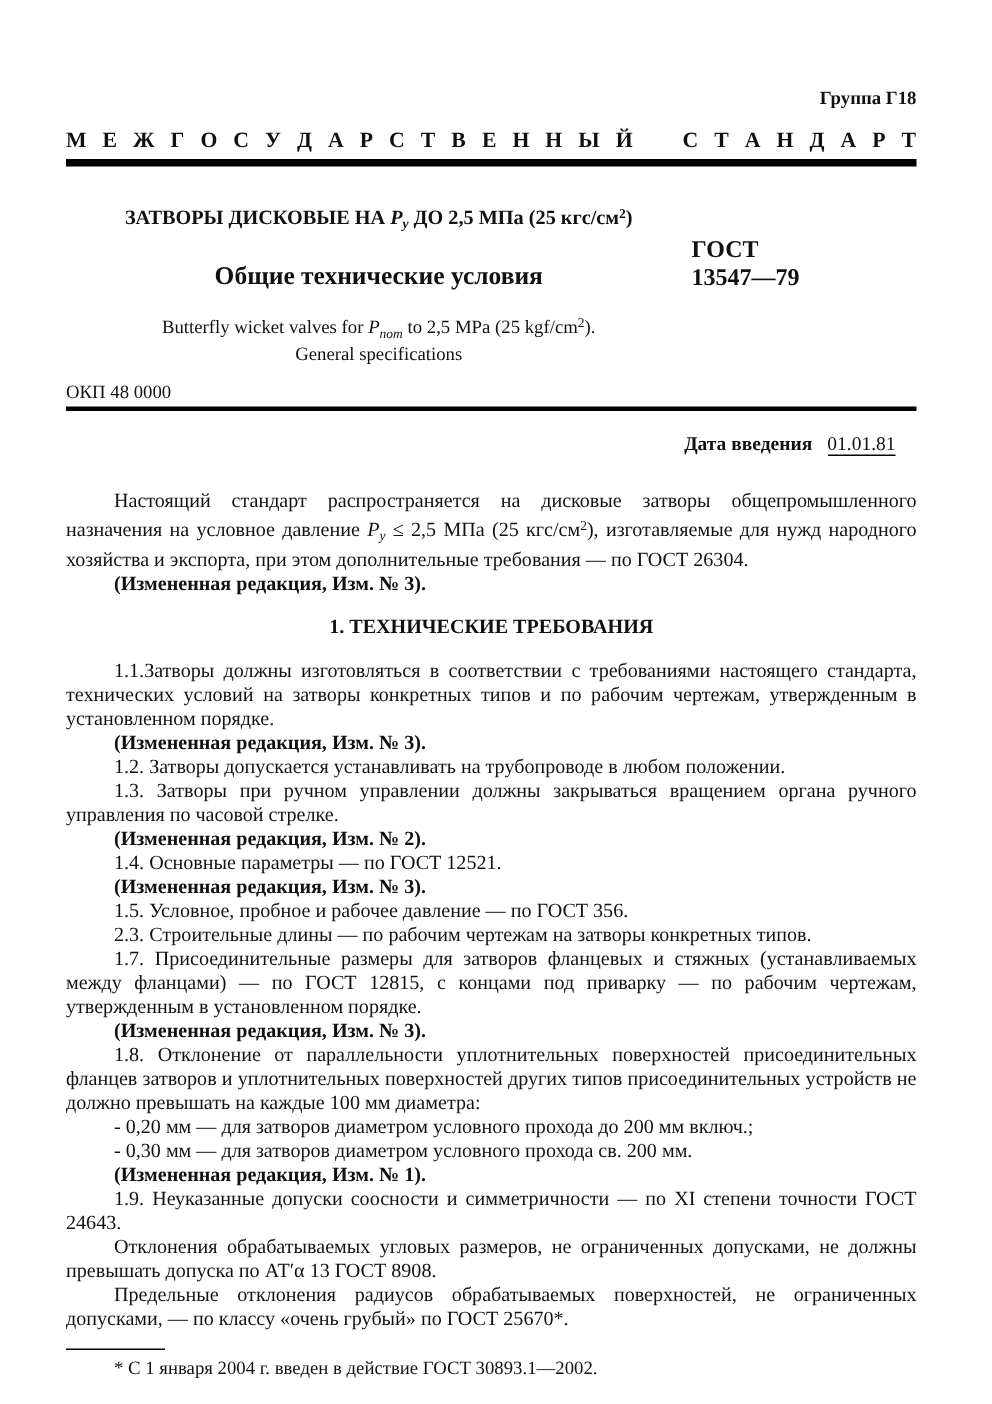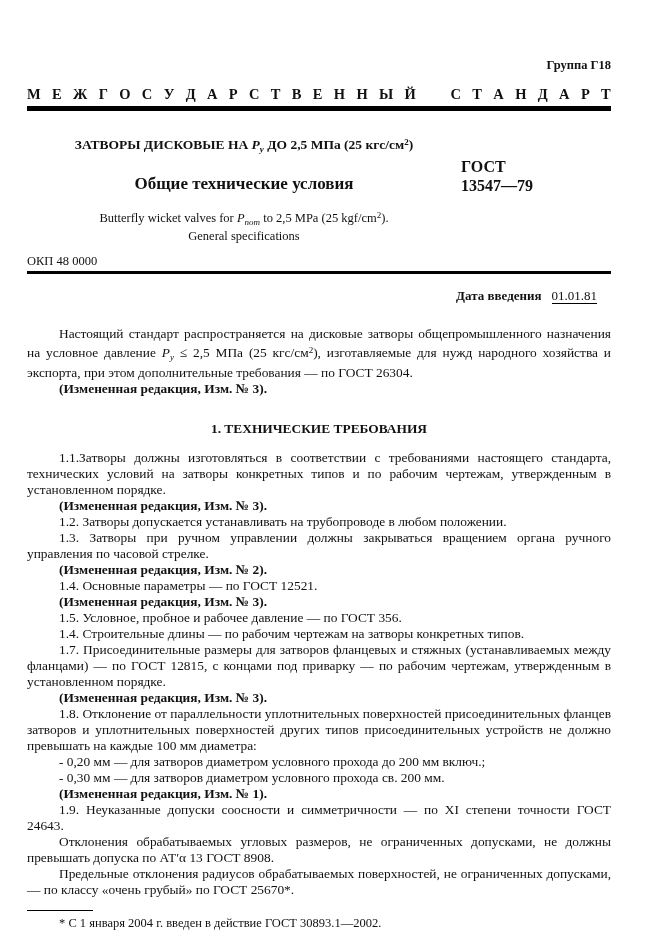--- a/index.html
+++ b/index.html
@@ -7,21 +7,21 @@
     width:661px;height:936px;
     background:#ffffff;
     color:#111;
     font-family:"Liberation Serif","DejaVu Serif",serif;
     position:relative;
     box-sizing:border-box;
   }
   .page{
     box-sizing:border-box;
     width:661px;height:788px;
-    padding:58px 50px 30px 27px;
+    padding:58px 50px 30px 44px;
   }
   .right{text-align:right;}
   .group-label{font-weight:bold;font-size:12.5px;}
   .letterspace{
     display:flex;justify-content:space-between;align-items:baseline;
     font-weight:bold;font-size:14.5px;margin-top:13px;
     white-space:pre;
   }
   .letterspace .sp{width:12px;}
   .rule-thick{height:5px;background:#000;margin-top:3px;}
@@ -39,21 +39,21 @@
   .date-label{font-weight:bold;}
   .date-value{font-weight:normal;margin-left:10px;border-bottom:1.5px solid #000;padding-bottom:0px;}
   .body-text{margin-top:22px;}
   .para{
     margin:0;font-size:13.4px;line-height:16px;
     text-align:justify;text-indent:32px;
   }
   .para.bold{font-weight:bold;}
   .para.heading{
     text-align:center;text-indent:0;font-weight:bold;
-    margin-top:24px;margin-bottom:13px;
+    margin-top:13px;margin-bottom:13px;
   }
   .italic{font-style:italic;}
   .sub{font-size:9px;vertical-align:-3px;}
   .sup{font-size:9px;vertical-align:4px;}
   .footnote-rule{width:66px;border-top:1.2px solid #000;margin-top:12px;}
   .footnote{font-size:12.5px;margin-top:5px;text-indent:32px;}
 </style>
 </head>
 <body>
 
@@ -95,21 +95,21 @@
       <p class="para bold">(Измененная редакция, Изм. № 3).</p>
       <p class="para heading">1. ТЕХНИЧЕСКИЕ ТРЕБОВАНИЯ</p>
       <p class="para">1.1.Затворы должны изготовляться в соответствии с требованиями настоящего стандарта, технических условий на затворы конкретных типов и по рабочим чертежам, утвержденным в установленном порядке.</p>
       <p class="para bold">(Измененная редакция, Изм. № 3).</p>
       <p class="para">1.2. Затворы допускается устанавливать на трубопроводе в любом положении.</p>
       <p class="para">1.3. Затворы при ручном управлении должны закрываться вращением органа ручного управления по часовой стрелке.</p>
       <p class="para bold">(Измененная редакция, Изм. № 2).</p>
       <p class="para">1.4. Основные параметры — по ГОСТ 12521.</p>
       <p class="para bold">(Измененная редакция, Изм. № 3).</p>
       <p class="para">1.5. Условное, пробное и рабочее давление — по ГОСТ 356.</p>
-      <p class="para">1.4. Строительные длины — по рабочим чертежам на затворы конкретных типов.</p>
+      <p class="para">2.3. Строительные длины — по рабочим чертежам на затворы конкретных типов.</p>
       <p class="para">1.7. Присоединительные размеры для затворов фланцевых и стяжных (устанавливаемых между фланцами) — по ГОСТ 12815, с концами под приварку — по рабочим чертежам, утвержденным в установленном порядке.</p>
       <p class="para bold">(Измененная редакция, Изм. № 3).</p>
       <p class="para">1.8. Отклонение от параллельности уплотнительных поверхностей присоединительных фланцев затворов и уплотнительных поверхностей других типов присоединительных устройств не должно превышать на каждые 100 мм диаметра:</p>
       <p class="para">- 0,20 мм — для затворов диаметром условного прохода до 200 мм включ.;</p>
       <p class="para">- 0,30 мм — для затворов диаметром условного прохода св. 200 мм.</p>
       <p class="para bold">(Измененная редакция, Изм. № 1).</p>
       <p class="para">1.9. Неуказанные допуски соосности и симметричности — по XI степени точности ГОСТ 24643.</p>
       <p class="para">Отклонения обрабатываемых угловых размеров, не ограниченных допусками, не должны превышать допуска по АТ′α 13 ГОСТ 8908.</p>
       <p class="para">Предельные отклонения радиусов обрабатываемых поверхностей, не ограниченных допусками, — по классу «очень грубый» по ГОСТ 25670*.</p>
     </div>

